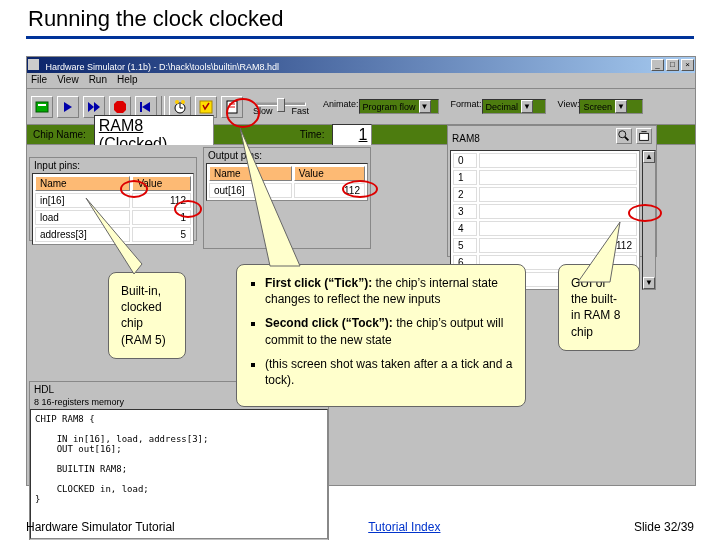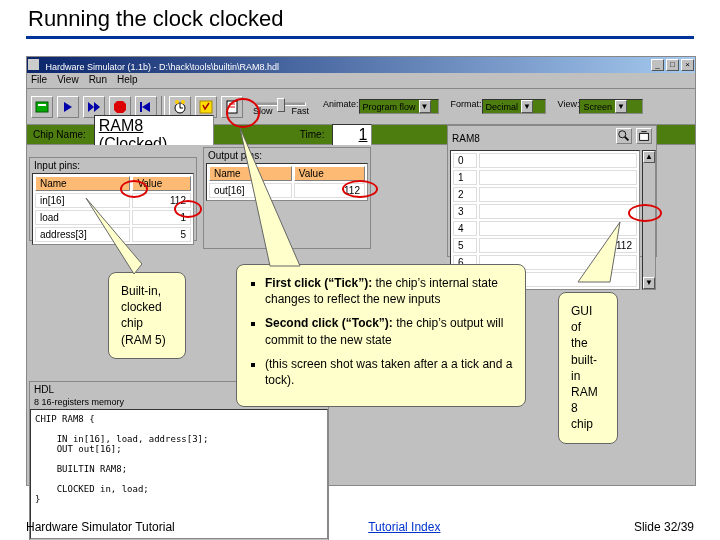--- a/index.html
+++ b/index.html
@@ -457,21 +457,21 @@
     <ul class="bullets">
       <li><b>First click (“Tick”):</b><span> the chip’s internal state changes to reflect the new inputs</span></li>
       <li><b>Second click (“Tock”):</b><span> the chip’s output will commit to the new state</span></li>
       <li>(this screen shot was taken after a a tick and a tock).</li>
     </ul>
   </div>
   <svg class="pointer-line" style="left:240px;top:128px;width:80px;height:140px">
     <polygon points="30,138 0,0 60,138" fill="#ffffcc" stroke="#666"></polygon>
   </svg>
 
-  <div class="callout callout-rounded" style="left:558px; top:292px; width:60px;">
+  <div class="callout callout-rounded" style="left:558px; top:264px; width:82px;">
     <div>GUI of</div>
     <div>the built-</div>
     <div>in RAM 8</div>
     <div>chip</div>
   </div>
   <svg class="pointer-line" style="left:560px;top:222px;width:70px;height:62px">
     <polygon points="18,60 60,0 50,60" fill="#ffffcc" stroke="#666"></polygon>
   </svg>
 
   <div class="footer">

